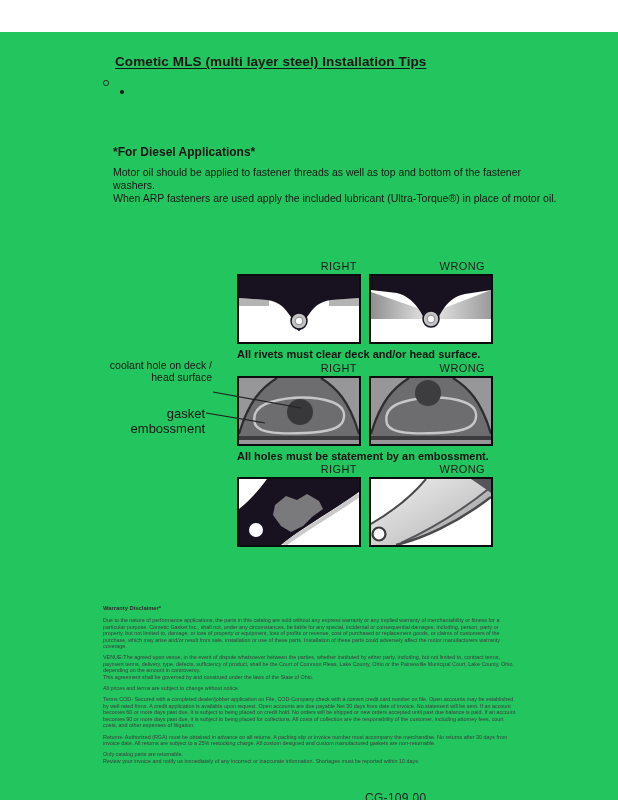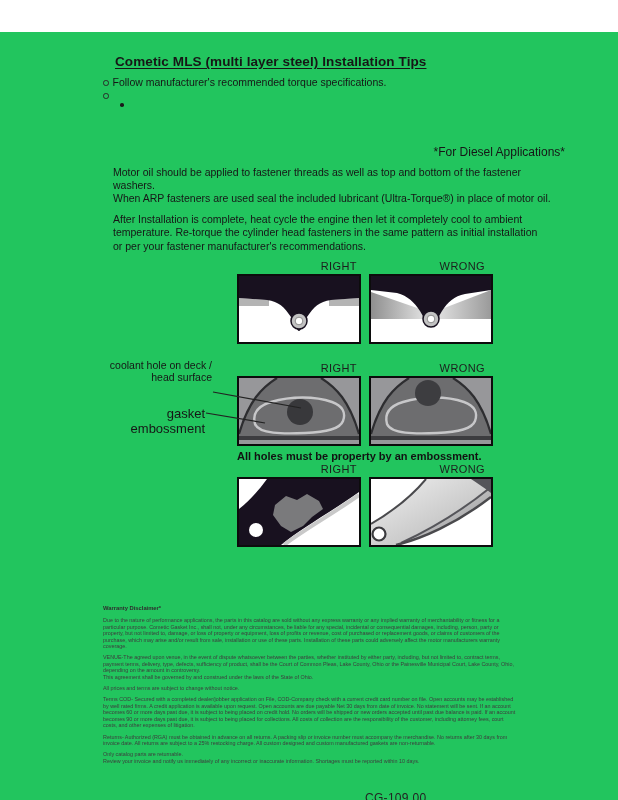--- a/index.html
+++ b/index.html
@@ -12,21 +12,21 @@
     font-size:13.5px; font-weight:700; text-decoration:underline;
     text-underline-offset:2px; letter-spacing:0.1px;
   }
   .bullets { position:absolute; left:103px; top:44px; width:490px; font-size:10.5px; line-height:13.2px; }
   .b-item { display:flex; align-items:flex-start; }
   .b-circ { flex:0 0 auto; width:3.5px; height:3.5px; border:1px solid #2a2a2a; border-radius:50%; margin:4.2px 4px 0 0; }
   .b-sub { margin-left:17px; }
   .b-dot { flex:0 0 auto; width:3.6px; height:3.6px; background:#1a1a1a; border-radius:50%; margin:4.4px 3.5px 0 0; }
 
   .diesel { position:absolute; left:113px; top:114px; width:452px; font-size:10.5px; line-height:13.1px; }
-  .diesel-h { font-size:12px; font-weight:400; margin:0 0 7px 0;text-align:right; }
+  .diesel-h { font-size:12px; font-weight:700; margin:0 0 7px 0; }
   .para { white-space:pre-line; margin:0 0 8px 0; }
   .note { white-space:pre-line; margin:3px 0 0 0; }
 
   .dgrow { position:absolute; left:237px; width:260px; }
   .row1 { top:228px; } .row2 { top:330px; } .row3 { top:431px; }
   .dg-labels { display:flex; gap:8px; margin-bottom:2px; }
   .dg-label { width:120px; text-align:right; font-size:11px; letter-spacing:0.4px; color:#1d1d1d; }
   .dg-imgs { display:flex; gap:8px; }
   .dg-box { width:120px; height:66px; border:2px solid #0c0c0c; background:#fff; }
   .dg-box svg { display:block; }
@@ -45,37 +45,30 @@
 </head>
 <body>
 
 <div class="page">
 
   <div class="title">Cometic MLS (multi layer steel) Installation Tips</div>
 
   <div class="bullets">
     <div class="b-item">
       <span class="b-circ"></span>
-      <span>Follow manufacturer's recommended torque specifications.</span>
-    </div>
-    <div class="b-item">
-      <span class="b-circ"></span>
     </div>
     <div class="b-item b-sub">
       <span class="b-dot"></span>
     </div>
   </div>
 
   <div class="diesel">
     <div class="diesel-h">*For Diesel Applications*</div>
     <div class="para">Motor oil should be applied to fastener threads as well as top and bottom of the fastener washers.
-When ARP fasteners are used seal the included lubricant (Ultra-Torque®) in place of motor oil.</div>
-    <div class="para">After Installation is complete, heat cycle the engine then let it completely cool to ambient
-temperature. Re-torque the cylinder head fasteners in the same pattern as initial installation
-or per your fastener manufacturer's recommendations.</div>
+When ARP fasteners are used apply the included lubricant (Ultra-Torque®) in place of motor oil.</div>
   </div>
 
   <div class="dgrow row1">
     <div class="dg-labels">
       <div class="dg-label">RIGHT</div>
       <div class="dg-label">WRONG</div>
     </div>
     <div class="dg-imgs">
       <div class="dg-box">
         <svg width="120" height="66" viewBox="0 0 120 66">
@@ -102,20 +95,21 @@
           <rect width="120" height="66" fill="#ffffff"></rect>
           <polygon points="0,16 52,34 52,43 0,43" fill="url(#gL)"></polygon>
           <polygon points="68,34 120,14 120,43 68,43" fill="url(#gR)"></polygon>
           <rect y="43" width="120" height="23" fill="#ffffff"></rect>
           <path d="M0,0 H120 V14 L94,18 C83,20 77,26 71,35 C66,43 64,50 60,50 C56,50 54,43 49,35 C43,26 37,20 26,17 L0,14 Z" fill="#18111f"></path>
           <circle cx="60" cy="43" r="8" fill="#c2c2c2" stroke="#18111f" stroke-width="1.5"></circle>
           <circle cx="60" cy="43" r="3.8" fill="#ffffff" stroke="#666" stroke-width="0.7"></circle>
         </svg>
       </div>
     </div>
+    <div class="dg-caption">All rivets must clear deck and/or head surface.</div>
   </div>
 
   <div class="dgrow row2">
     <div class="dg-labels">
       <div class="dg-label">RIGHT</div>
       <div class="dg-label">WRONG</div>
     </div>
     <div class="dg-imgs">
       <div class="dg-box">
         <svg width="120" height="66" viewBox="0 0 120 66">
@@ -137,21 +131,21 @@
           <path d="M38,0 C30,5 23,11 17,19 C9,30 4,42 0,56" stroke="#2d2d30" stroke-width="2.2" fill="none"></path>
           <path d="M82,0 L120,0 L120,56 C116,42 111,30 103,19 C97,11 90,5 82,0 Z" fill="#97979a"></path>
           <path d="M82,0 C90,5 97,11 103,19 C111,30 116,42 120,56" stroke="#2d2d30" stroke-width="2.2" fill="none"></path>
           <rect y="58" width="120" height="4" fill="#3c3c3f"></rect>
           <rect y="62" width="120" height="4" fill="#97979a"></rect>
           <path d="M16,46 C13,35 19,28 32,24 C52,18 76,18 93,24 C104,28 107,35 104,43 C101,51 88,54 66,55 C44,56 20,56 16,46 Z" fill="none" stroke="#c7c7c9" stroke-width="2.4"></path>
           <circle cx="57" cy="15" r="13" fill="#3d3d40"></circle>
         </svg>
       </div>
     </div>
-    <div class="dg-caption">All holes must be property by an embossment.</div>
+    <div class="dg-caption">All holes must be statement by an embossment.</div>
   </div>
 
   <div class="lbl-coolant">coolant hole on deck / head surface</div>
   <div class="lbl-emboss">gasket embossment</div>
   <svg class="leader-overlay" width="110" height="50" viewBox="0 0 110 50">
     <line x1="10" y1="10" x2="98" y2="26" stroke="#222" stroke-width="1.2"></line>
     <line x1="3" y1="31" x2="62" y2="41" stroke="#222" stroke-width="1.2"></line>
   </svg>
 
   <div class="dgrow row3">

